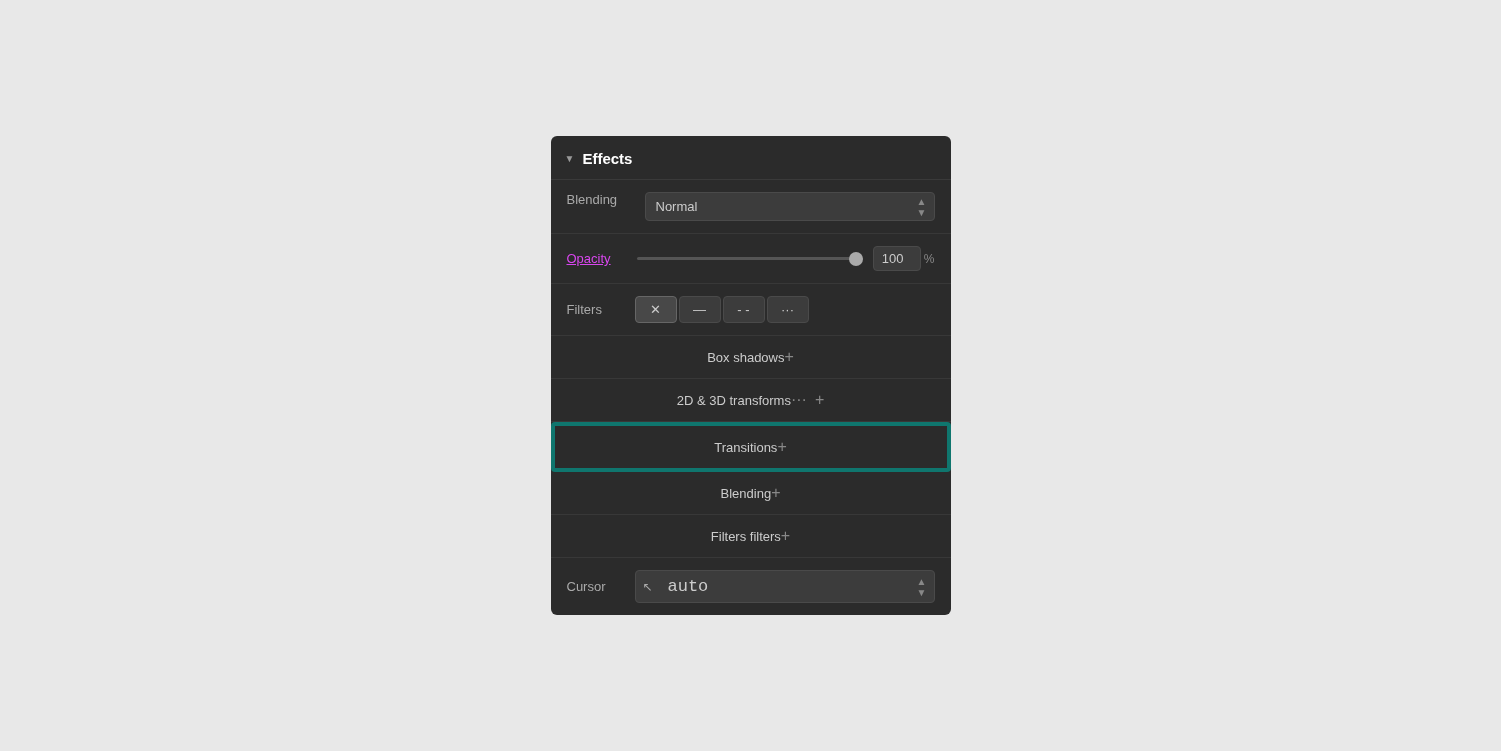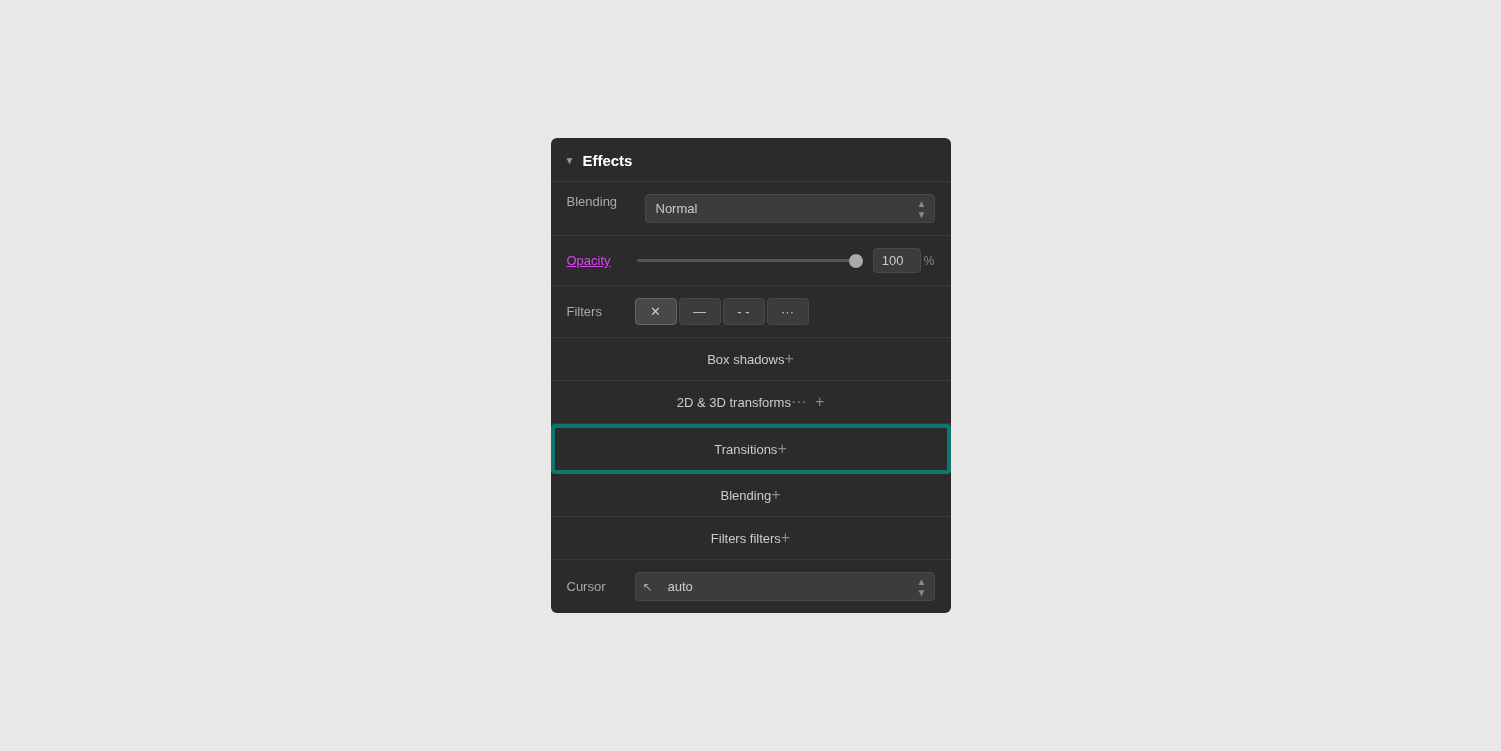--- a/index.html
+++ b/index.html
@@ -252,26 +252,27 @@
     .cursor-select-wrapper {
       position: relative;
       flex: 1;
     }
 
     .cursor-select-wrapper select {
       width: 100%;
       background-color: #3c3c3c;
       border: 1px solid #4a4a4a;
       color: #ccc;
-      font-size: 13px;
+      font-size: 17px;
       padding: 6px 28px 6px 32px;
       border-radius: 4px;
       appearance: none;
       cursor: pointer;
       outline: none;
+      font-family: Liberation Mono, monospace;
     }
 
     .cursor-icon {
       position: absolute;
       left: 8px;
       top: 50%;
       transform: translateY(-50%);
       color: #aaa;
       font-size: 12px;
       pointer-events: none;

